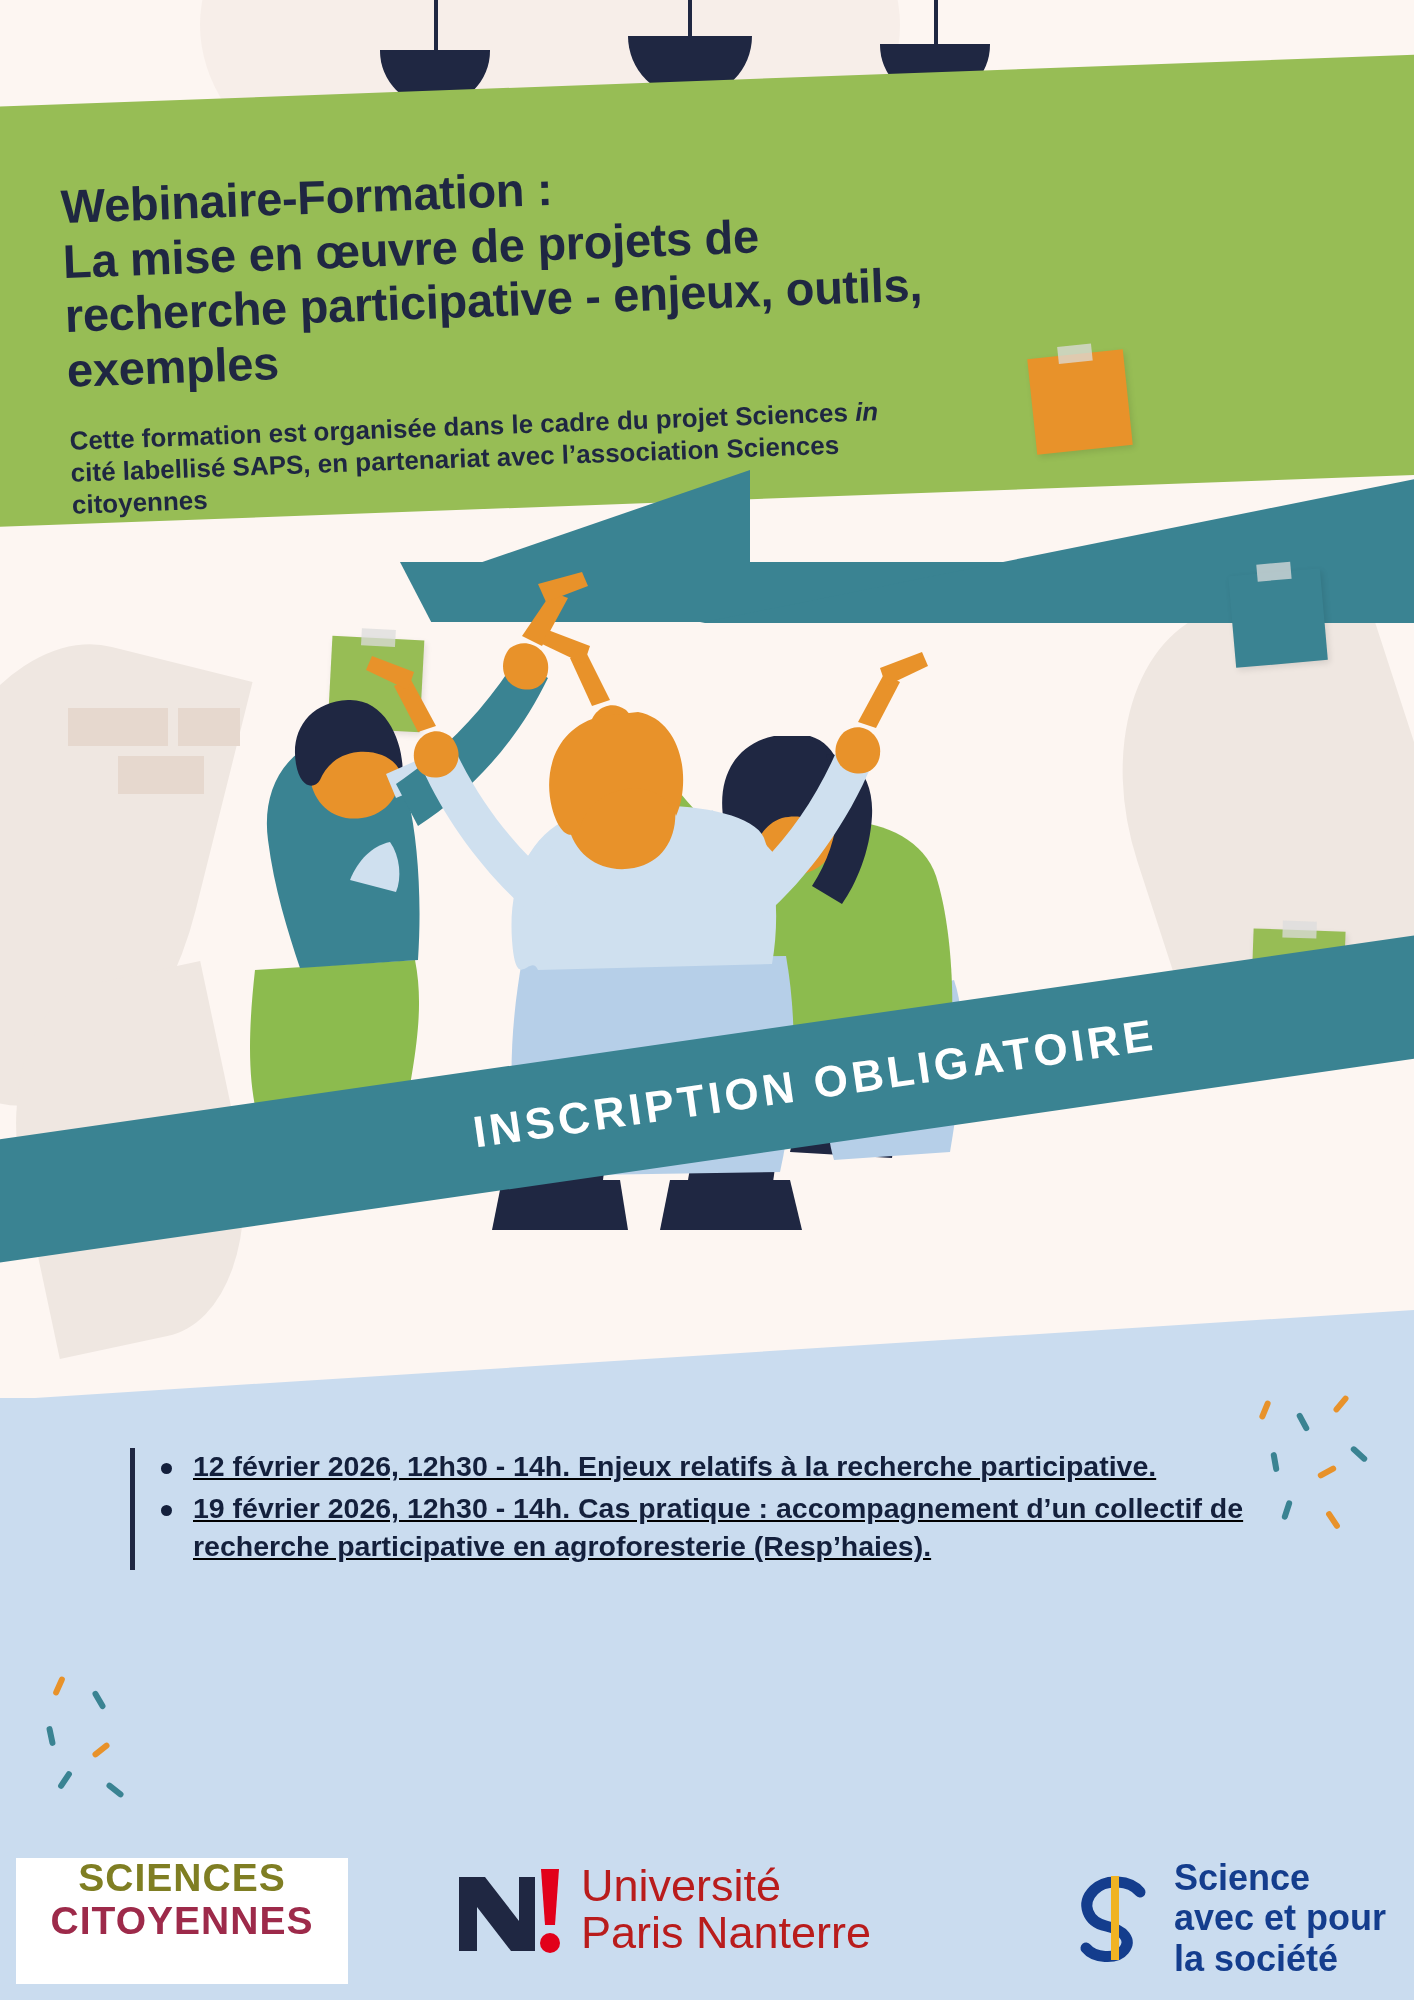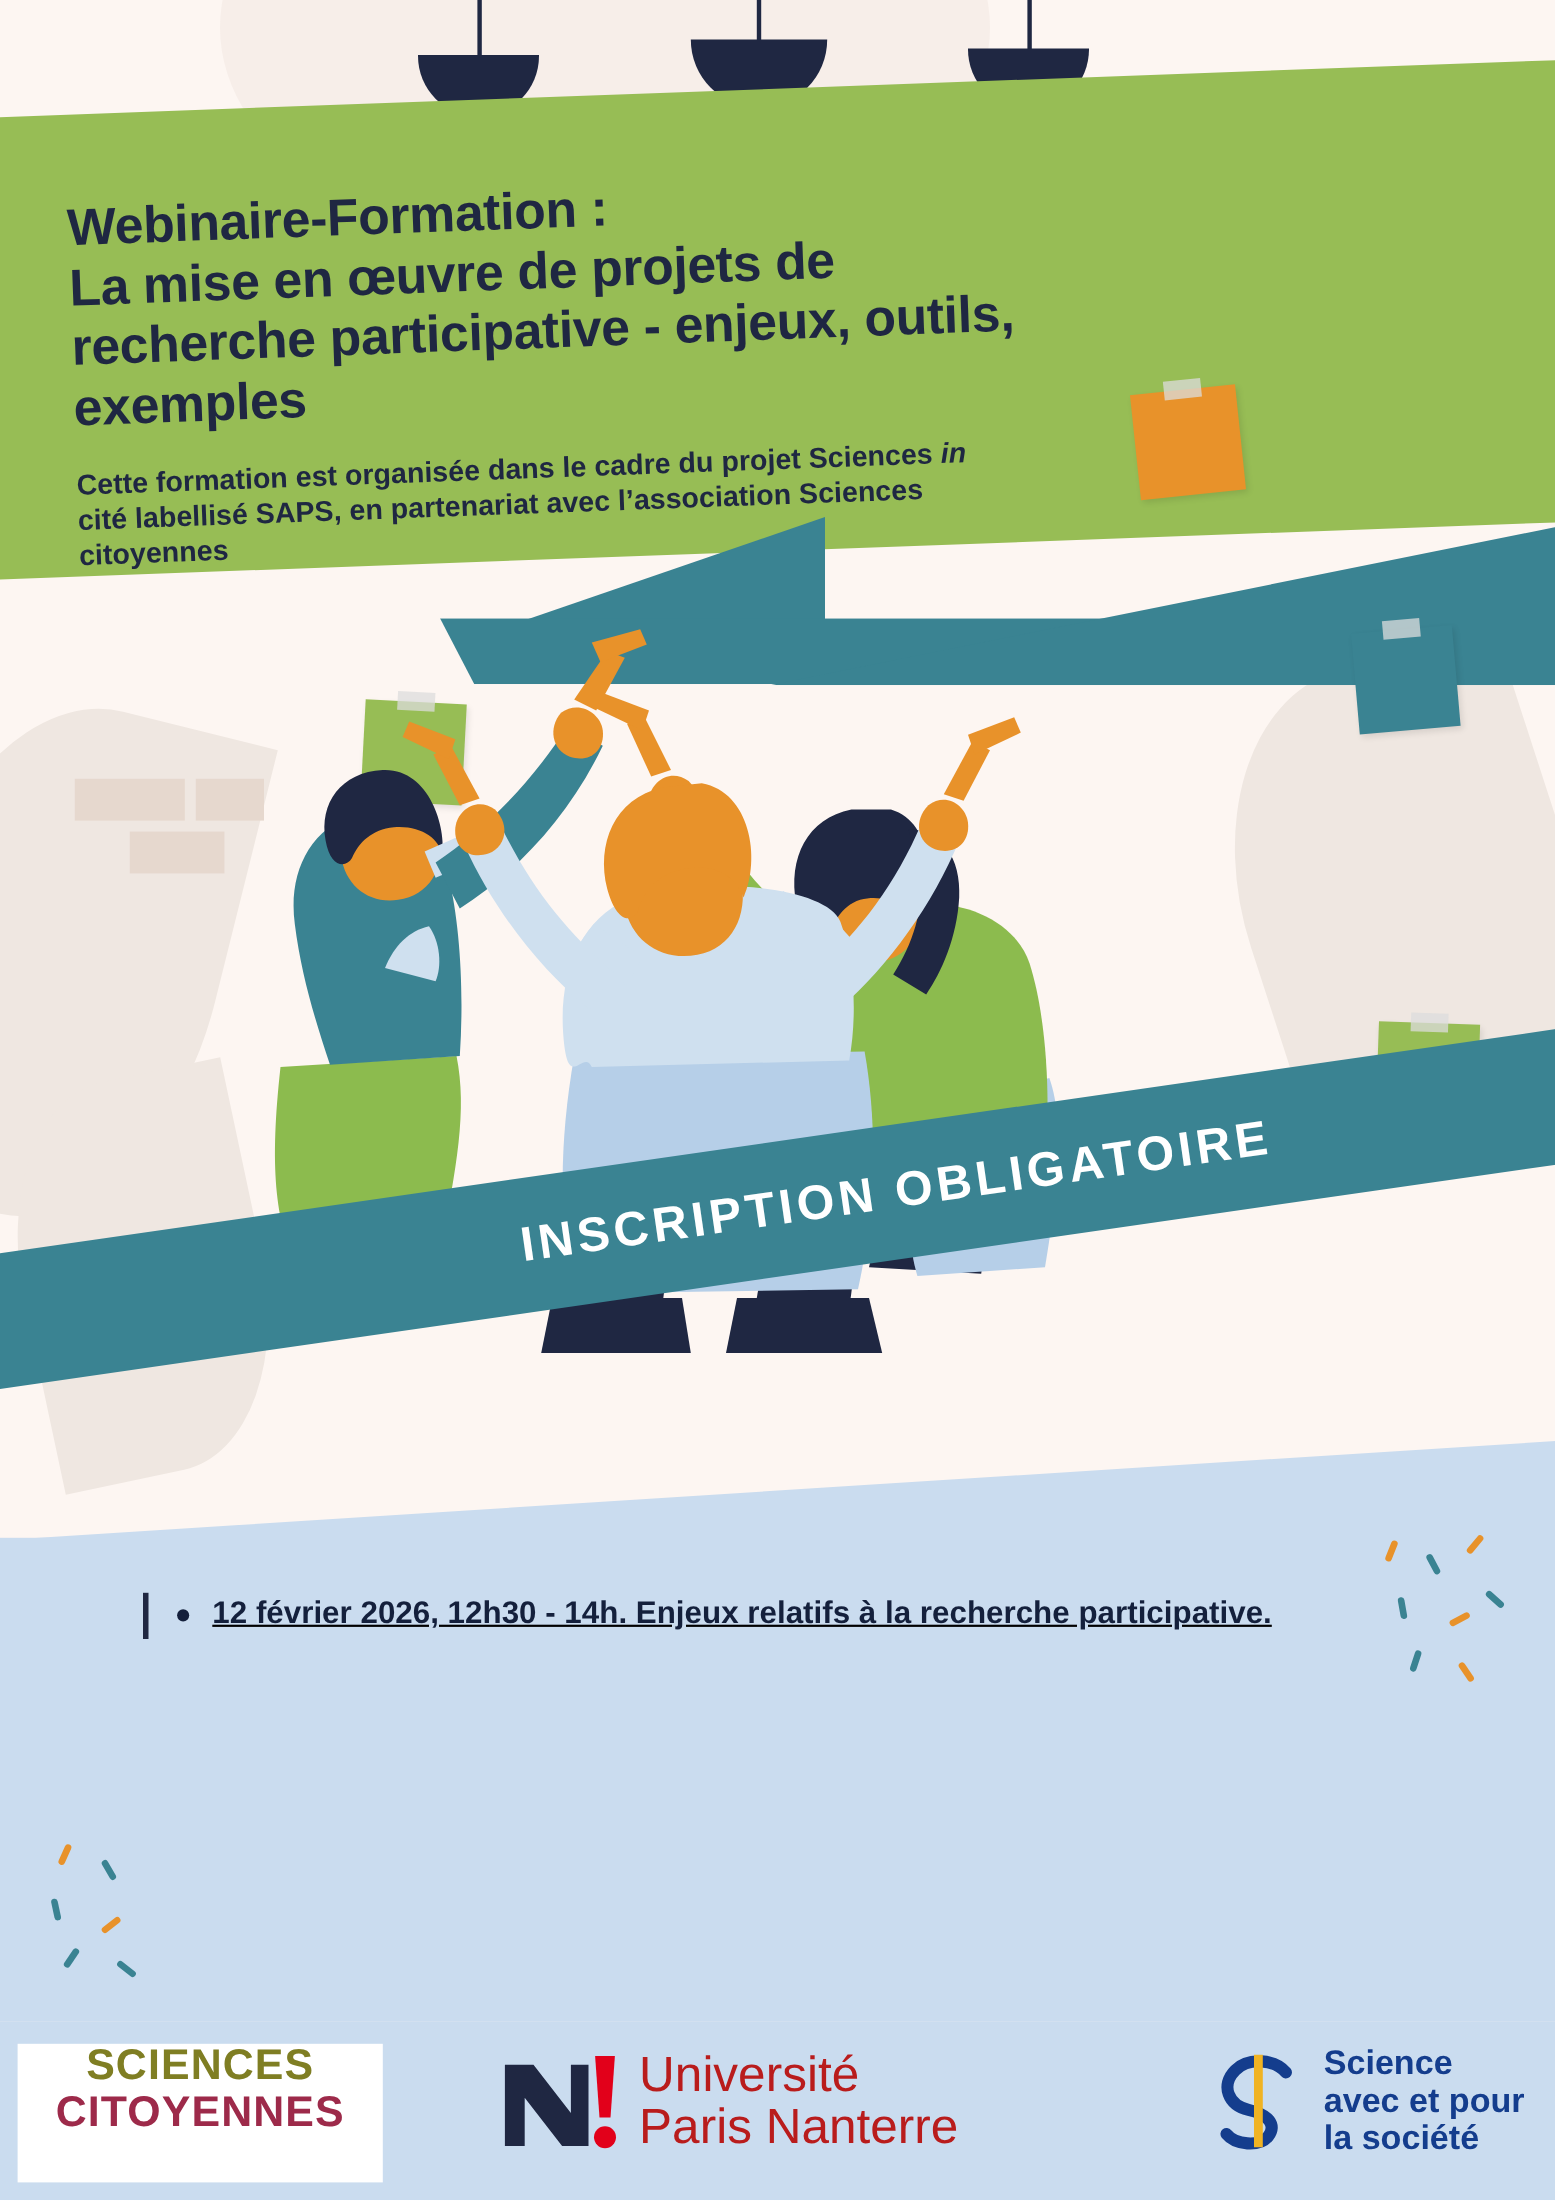--- a/index.html
+++ b/index.html
@@ -312,21 +312,21 @@
   }
   .saps-mark {
     width: 86px;
     height: 96px;
     margin-right: 16px;
     position: relative;
   }
   .saps-text {
     color: #143d8d;
     font-weight: bold;
-    font-size: 31px;
+    font-size: 36px;
     line-height: 1.12;
     white-space: pre-line;
   }
 </style>
 </head>
 <body>
 
 <div id="poster">
 
   <div class="blob" style="left:200px; top:-190px; width:700px; height:430px;"></div>
@@ -446,20 +446,21 @@
   <div class="conf" style="left:56px; top:1676px; background:#e8922a; transform:rotate(24deg);"></div>
   <div class="conf" style="left:96px; top:1690px; background:#3a8392; transform:rotate(-30deg);"></div>
   <div class="conf" style="left:48px; top:1726px; background:#3a8392; transform:rotate(-12deg);"></div>
   <div class="conf" style="left:98px; top:1740px; background:#e8922a; transform:rotate(52deg);"></div>
   <div class="conf" style="left:62px; top:1770px; background:#3a8392; transform:rotate(34deg);"></div>
   <div class="conf" style="left:112px; top:1780px; background:#3a8392; transform:rotate(-52deg);"></div>
 
   <div class="agenda">
     <ul>
       <li>12 février 2026, 12h30 - 14h. Enjeux relatifs à la recherche participative.</li>
+      <li>19 février 2026, 12h30 - 14h. Cas pratique : accompagnement d’un collectif de recherche participative en agroforesterie (Resp’haies).</li>
     </ul>
   </div>
 
   <div class="footer"></div>
 
   <div class="logo-sc">
     <div class="l1">SCIENCES</div>
     <div class="l2">CITOYENNES</div>
   </div>
 

